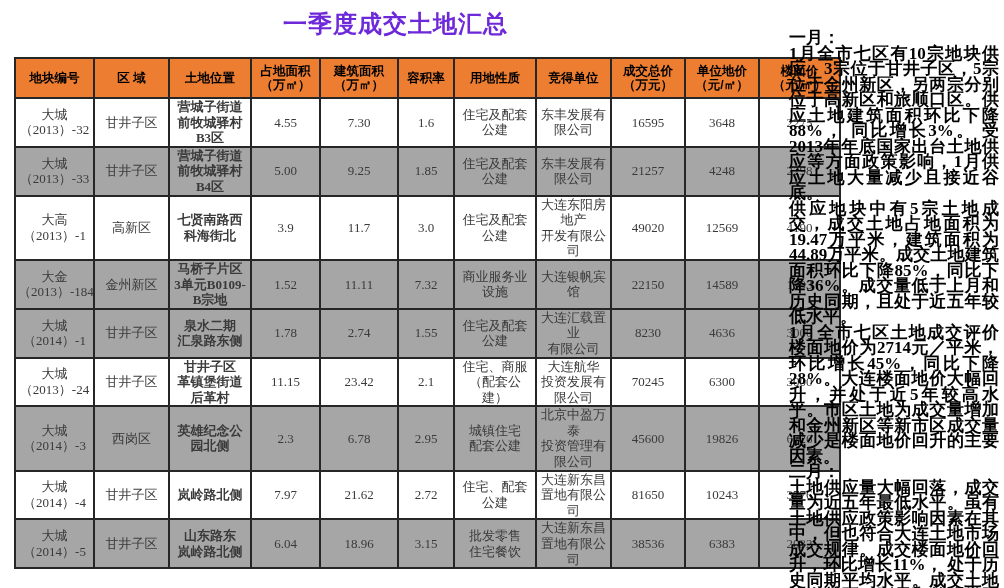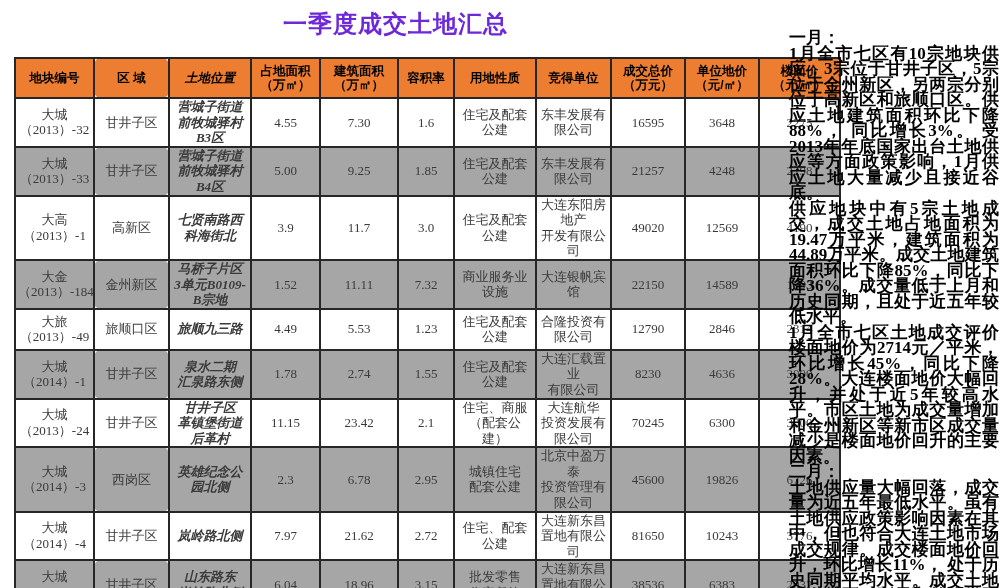--- a/index.html
+++ b/index.html
@@ -45,21 +45,21 @@
     line-height:1.15;
   }
   table.land tr.white td{background:#ffffff;}
   table.land tr.gray  td{background:#A6A6A6;}
   table.land td{
     color:#3a3a3a;
     height:39px;
     font-size:13px;
     line-height:1.2;
   }
-  .col0{width:73px;} .col1{width:69px;border-radius:7px;} .col2{width:76px;font-style:italic;}
+  .col0{width:73px;} .col1{width:69px;} .col2{width:76px;}
   .col3{width:63px;} .col4{width:72px;} .col5{width:50px;}
   .col6{width:76px;} .col7{width:69px;} .col8{width:68px;margin-left:25px;}
   .col9{width:68px;} .col10{width:75px;}
   td.col0{font-size:9px; text-align:left; padding-left:3px;}
   td.col1{font-size:14px;}
   td.col2{font-size:9.5px; font-weight:600; text-align:left; padding-left:4px;}
   td.col3, td.col4{font-size:13.5px;}
   td.col5{font-size:12.5px;}
   td.col6{font-size:9px;}
   td.col7{font-size:9px; text-align:left; padding-left:4px;margin-left:23px;}
@@ -153,33 +153,20 @@
 3单元B0109-B宗地</td>
         <td class="col3">1.52</td>
         <td class="col4">11.11</td>
         <td class="col5">7.32</td>
         <td class="col6">商业服务业设施</td>
         <td class="col7">大连银帆宾馆</td>
         <td class="col8">22150</td>
         <td class="col9">14589</td>
         <td class="col10">1993</td>
       </tr>
-      <tr class="white">
-        <td class="col0">大旅（2013）-49</td>
-        <td class="col1">旅顺口区</td>
-        <td class="col2">旅顺九三路</td>
-        <td class="col3">4.49</td>
-        <td class="col4">5.53</td>
-        <td class="col5">1.23</td>
-        <td class="col6">住宅及配套公建</td>
-        <td class="col7">合隆投资有限公司</td>
-        <td class="col8">12790</td>
-        <td class="col9">2846</td>
-        <td class="col10">2314</td>
-      </tr>
       <tr class="gray">
         <td class="col0">大城（2014）-1</td>
         <td class="col1">甘井子区</td>
         <td class="col2">泉水二期
 汇泉路东侧</td>
         <td class="col3">1.78</td>
         <td class="col4">2.74</td>
         <td class="col5">1.55</td>
         <td class="col6">住宅及配套公建</td>
         <td class="col7">大连汇载置业

